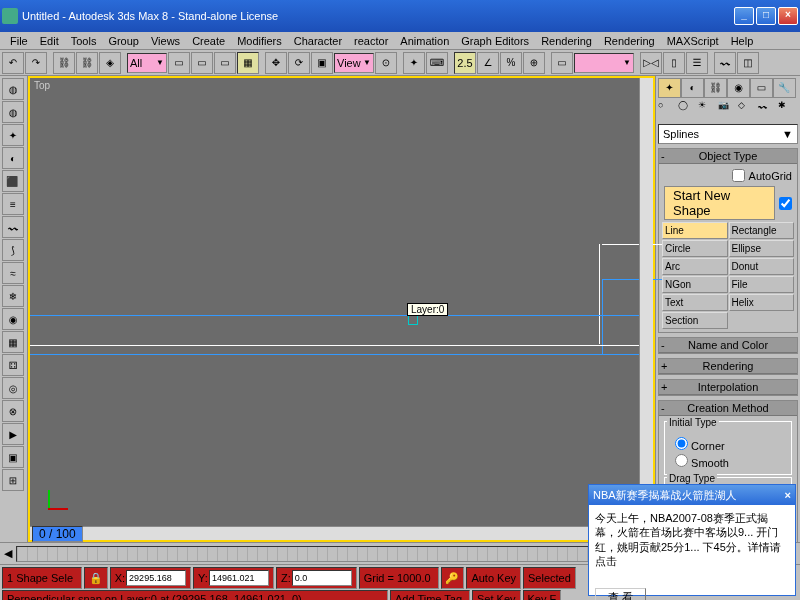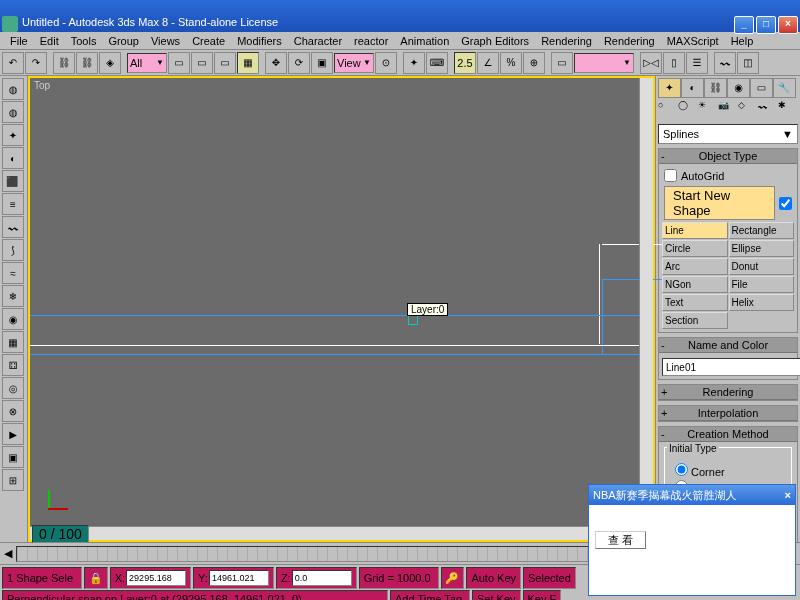--- a/index.html
+++ b/index.html
@@ -1,17 +1,17 @@
 <!DOCTYPE html>
 <html><head>
 <meta charset="utf-8">
 <style>
 *{box-sizing:border-box;margin:0;padding:0;font-family:Tahoma,sans-serif;font-size:11px}
 body{background:#c0c0c0;width:800px;height:600px;overflow:hidden;position:relative}
-.titlebar{height:22px;background:linear-gradient(#2a6bd8,#1c4fb8);display:flex;padding:16px 2px;color:#fff}
+.titlebar{height:22px;background:linear-gradient(#2a6bd8,#1c4fb8);display:flex;align-items:center;padding:16px 2px;color:#fff}
 .titlebar .app-icon{width:16px;height:16px;background:#4a8;border-radius:2px;margin-right:4px}
 .titlebar .spacer{flex:1}
 .winbtn{width:20px;height:18px;background:linear-gradient(#5a9ae8,#2a6bd8);border:1px solid #fff;border-radius:2px;margin-left:2px;text-align:center;line-height:14px;color:#fff;font-weight:bold;font-size:10px}
 .winbtn.close{background:linear-gradient(#e86,#c33)}
 .menubar{height:18px;background:#c0c0c0;display:flex;align-items:center;padding-left:4px;border-bottom:1px solid #888}
 .menubar span{padding:0 6px;cursor:default}
 .toolbar{height:26px;background:#c0c0c0;display:flex;align-items:center;padding:2px;border-bottom:1px solid #888;gap:1px}
 .tbtn{width:22px;height:22px;border:1px solid #888;background:#c0c0c0;display:flex;align-items:center;justify-content:center;font-size:10px}
 .tbtn.active{background:#e0e0a0;border:1px inset #888}
 .tsep{width:4px}
@@ -29,49 +29,49 @@
 .line2{position:absolute;top:166px;left:569px;width:1px;height:100px;border-left:1px solid #fff}
 .line3{position:absolute;top:201px;left:572px;width:60px;height:75px;border:1px solid #39f;border-bottom:none;border-right:none}
 .line4{position:absolute;top:267px;left:0;right:0;height:1px;border-top:1px solid #fff}
 .line5{position:absolute;top:276px;left:0;right:0;height:1px;border-top:1px solid #39f}
 .line6{position:absolute;top:237px;left:0;right:54px;height:1px;border-top:1px solid #fff}
 .line7{position:absolute;top:237px;left:0;right:0;height:1px;border-top:1px solid #39f}
 .snap{position:absolute;top:237px;left:378px;width:10px;height:10px;border:1px solid #0cc}
 .layertag{position:absolute;top:225px;left:377px;background:#ffe;border:1px solid #000;padding:0 3px;font-size:10px}
 .vscroll{position:absolute;right:0;top:0;bottom:14px;width:14px;background:#ddd;border-left:1px solid #888}
 .hscroll{position:absolute;left:0;right:14px;bottom:0;height:14px;background:#ddd;border-top:1px solid #888;display:flex;align-items:center}
-.hscroll .pg{font-size:14px;padding:0 6px;background:#0f766e;border:1px inset #888;margin:0 2px}
+.hscroll .pg{font-size:12px;padding:0 6px;background:#3b82f6;border:1px inset #888;margin:0 2px}
 .panel{width:145px;background:#c0c0c0;border-left:1px solid #888;padding:2px;overflow:hidden}
 .ptabs{display:flex;gap:0;height:20px}
 .ptabs .pt{width:23px;height:20px;border:1px solid #888;background:#c0c0c0;font-size:10px;text-align:center;line-height:18px}
 .ptabs .pt.act{background:#e8d088}
 .psubtabs{display:flex;gap:0;height:20px;margin-top:2px}
 .psubtabs .pt{width:20px;height:18px;font-size:9px}
 .pcombo{width:100%;height:20px;background:#fff;border:1px inset #888;margin-top:4px;padding:0 4px;display:flex;align-items:center}
 .pcombo .arrow{margin-left:auto}
 .rollup{margin-top:4px;border:1px solid #888}
 .rollup .hd{background:#999;color:#000;text-align:center;font-size:10px;padding:1px;border-bottom:1px solid #777;position:relative}
 .rollup .hd .pm{position:absolute;left:2px}
 .rollup .body{background:#c0c0c0;padding:3px}
-.autogrid{display:flex;align-items:center;justify-content:flex-start;gap:4px;font-size:10px;padding:2px}
+.autogrid{display:flex;align-items:center;justify-content:flex-end;gap:4px;font-size:10px;padding:2px}
 .sns{display:flex;align-items:center;justify-content:center;gap:4px;padding:2px}
 .sns .lab{background:#ffe090;border:1px solid #888;padding:1px 8px;font-size:13px}
 .btngrid{display:grid;grid-template-columns:1fr 1fr;gap:1px}
 .pbtn{border:1px outset #ddd;background:#c0c0c0;text-align:left;padding:2px;font-size:10px}
 .pbtn.sel{background:#ffe090}
 .namecolor{display:flex;gap:2px;margin-top:2px}
 .namecolor input{flex:1;height:18px;border:1px inset #888;padding:0 3px;font-size:10px}
 .radios{padding:2px 8px;font-size:10px}
 .radios label{display:block;padding:1px 0}
 .fieldset{border:1px groove #fff;margin:2px;padding:2px;padding-top:0;position:relative}
 .fieldset .leg{position:relative;top:-6px;background:#c0c0c0;padding:0 2px;font-size:10px}
 .timeline{height:22px;background:#c0c0c0;border-top:1px solid #888;display:flex;align-items:center;padding:0 4px;font-size:9px}
 .timeline .ruler{flex:1;height:16px;background:repeating-linear-gradient(90deg,#aaa,#aaa 1px,#c0c0c0 1px,#c0c0c0 10px);border:1px inset #888;margin:0 4px;position:relative}
 .status{height:44px;background:#c0c0c0;border-top:1px solid #888;display:flex;padding:2px;gap:2px;font-size:9px}
-.stcell{border:1px inset #888;padding:2px 4px;display:flex;align-items:center;background:#be185d}
+.stcell{border:1px inset #888;padding:2px 4px;display:flex;align-items:center;background:#b91c1c}
 .sp{display:flex;align-items:center;gap:1px}
 .sp input{width:60px;height:16px;border:1px inset #888;font-size:9px;padding:0 2px}
 .popup{position:absolute;right:4px;bottom:4px;width:208px;height:112px;background:#fff;border:1px solid #2a6bd8;font-size:11px;z-index:10}
 .popup .pt{height:20px;background:linear-gradient(#5a9ae8,#2a6bd8);color:#fff;display:flex;align-items:center;padding:10px 4px}
 .popup .pt .x{margin-left:auto;font-weight:bold}
 .popup .pb{padding:6px;font-size:11px;line-height:1.3}
 .popup .pbtn2{border:1px outset #ccc;padding:1px 12px;margin-top:20px;display:inline-block;font-size:11px}
 .wm{position:absolute;right:6px;bottom:48px;color:#9cf;font-size:13px;font-style:italic;text-align:right;z-index:5;line-height:1.2}
 </style>
 </head>
@@ -241,26 +241,20 @@
           <div class="pbtn">File</div>
           <div class="pbtn">Text</div>
           <div class="pbtn">Helix</div>
           <div class="pbtn">Section</div>
         </div>
       </div>
     </div>
 
     <div class="rollup">
       <div class="hd"><span class="pm">-</span><span>Name and Color</span></div>
-      <div class="body">
-        <div class="namecolor">
-          <input value="Line01" style="">
-
-        </div>
-      </div>
     </div>
 
     <div class="rollup">
         <div class="hd"><span class="pm">+</span><span>Rendering</span></div>
       </div>
     <div class="rollup">
         <div class="hd"><span class="pm">+</span><span>Interpolation</span></div>
       </div>
 
     <div class="rollup">
@@ -316,15 +310,16 @@
   <div>jb51.net</div>
     <div>脚本之家</div>
 </div>
 
 <div class="popup">
   <div class="pt">
     <span>NBA新赛季揭幕战火箭胜湖人</span>
     <span class="x">×</span>
   </div>
   <div class="pb">
+    <div>今天上午，NBA2007-08赛季正式揭幕，火箭在首场比赛中客场以9... 开门红，姚明贡献25分1... 下45分。详情请点击</div>
     <span class="pbtn2">查 看</span>
   </div>
 </div>
 
 </body></html>

